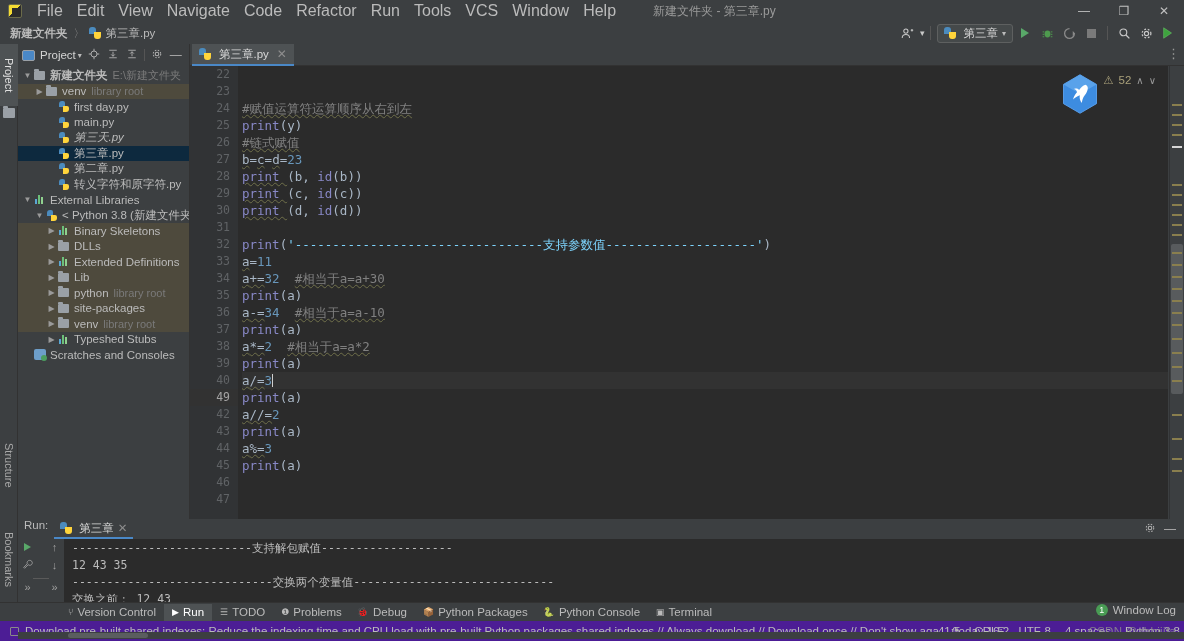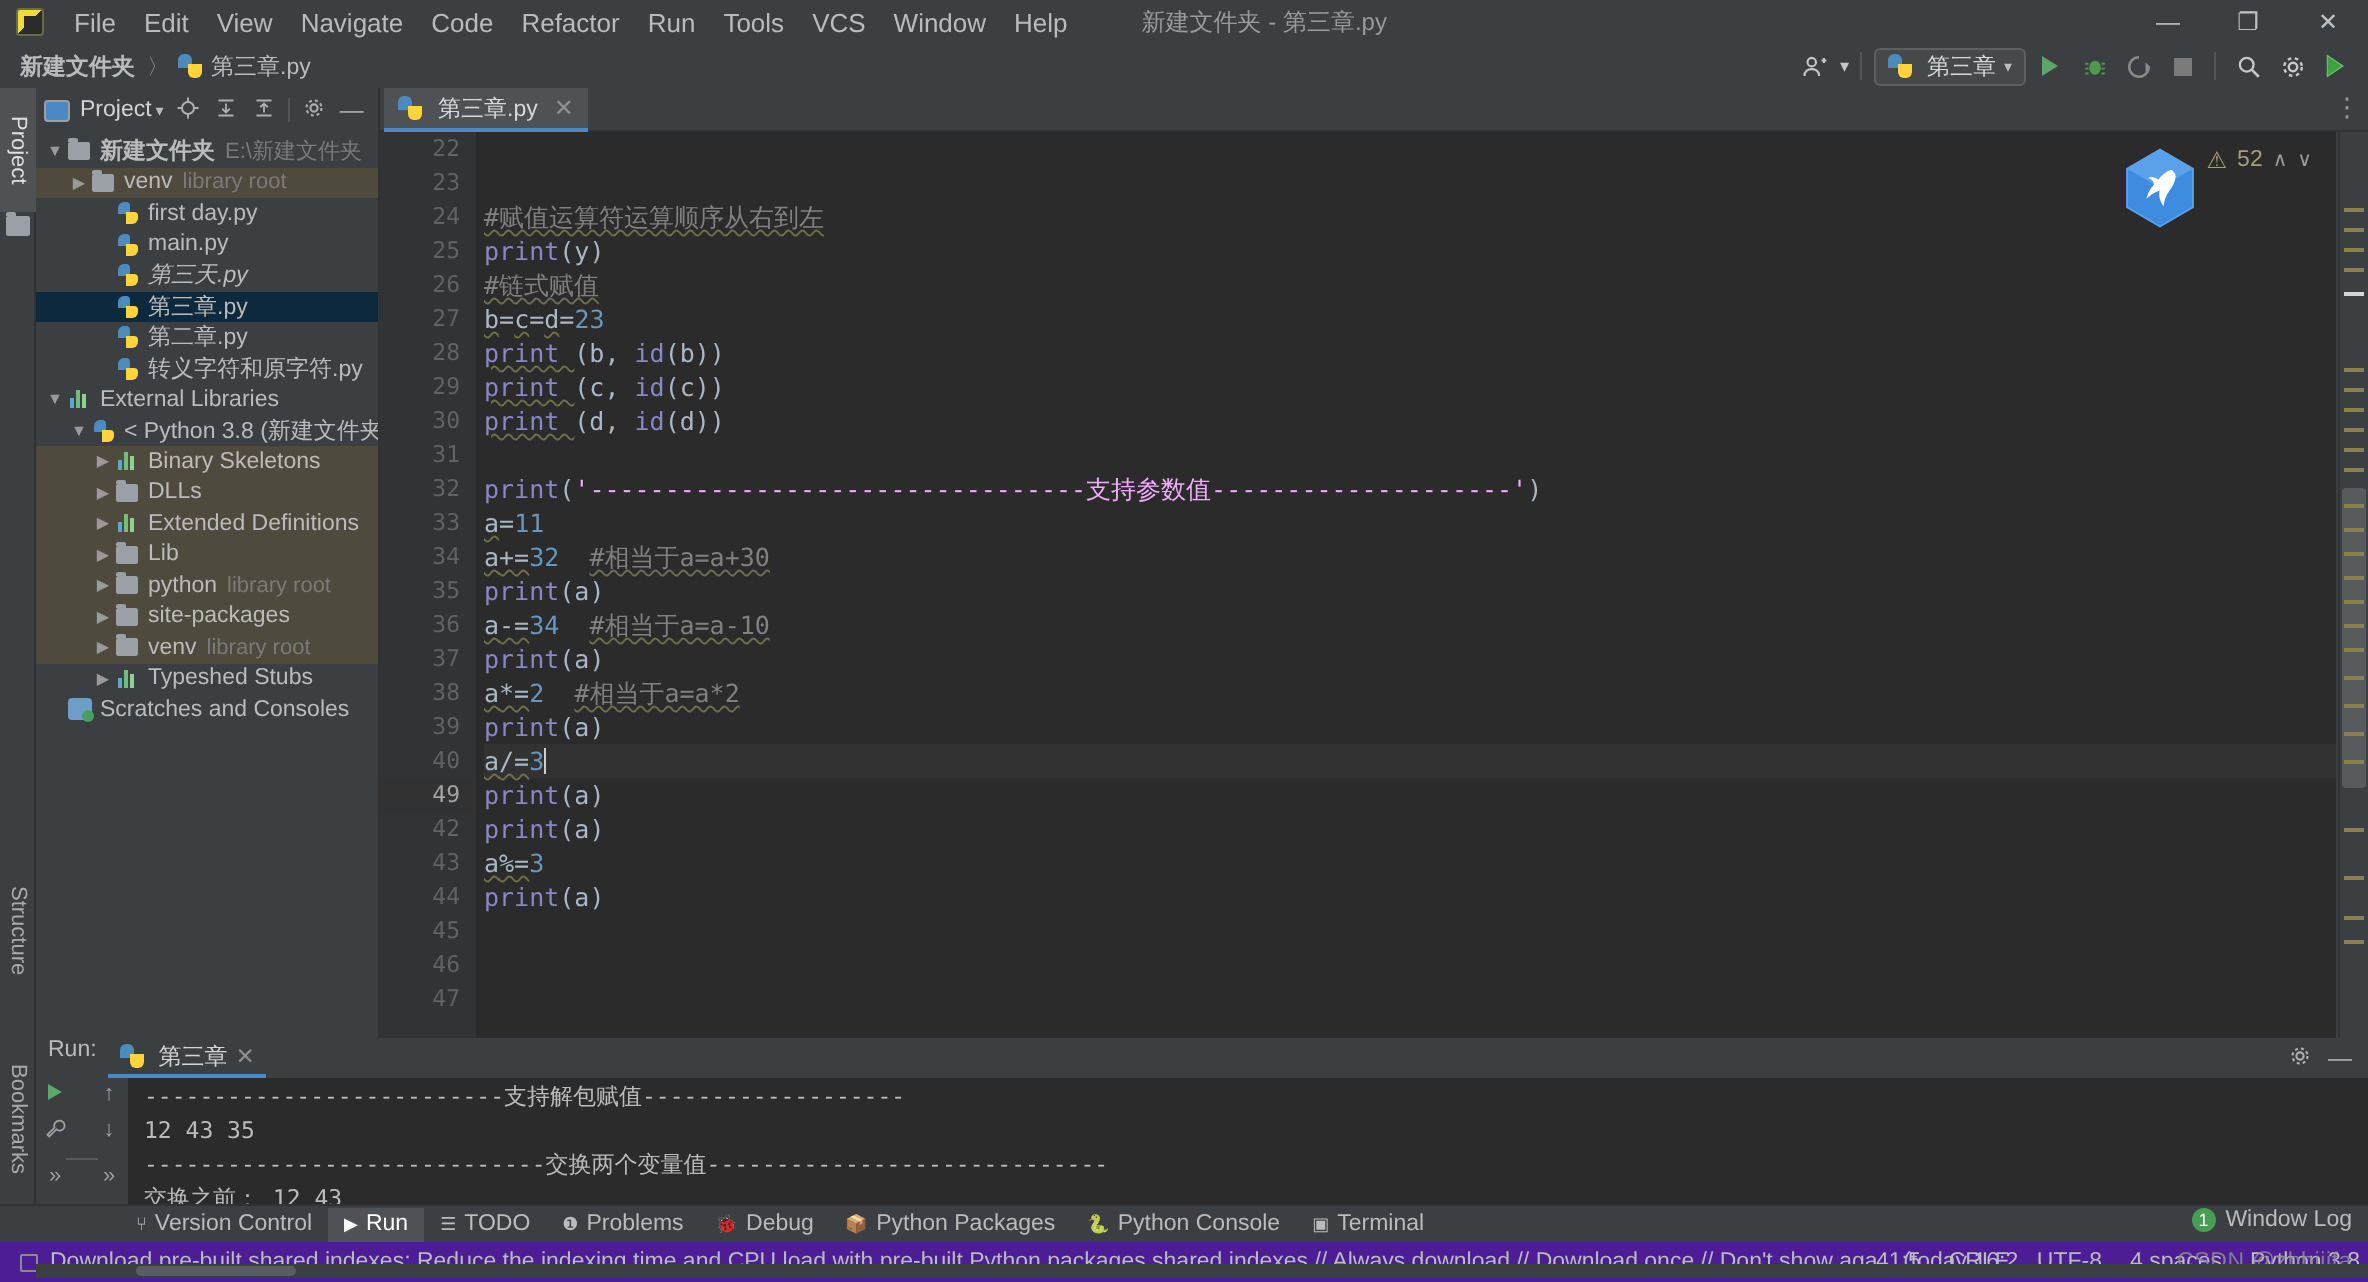--- a/index.html
+++ b/index.html
@@ -21,21 +21,21 @@
   .app-logo {
     width:14px; height:14px; margin-left:8px; margin-right:8px;
     background:linear-gradient(135deg,#f4db33 0%,#f4db33 50%,#2b2b2b 50%);
     border:1px solid #6b6b4a; border-radius:2px; position:relative;
   }
   .app-logo:after{
     content:""; position:absolute; left:3px; top:3px; width:6px; height:6px;
     background:#2b2b2b;
   }
   .menu-item {
-    padding:2px 7px; color:#bbbbbb; font-size:13px; cursor:default;
+    padding:2px 7px; color:#bbbbbb; font-size:16px; cursor:default;
     white-space:nowrap;
   }
   .win-title {
     margin-left:30px; color:#9a9a9a; font-size:12px; white-space:nowrap;
   }
   .win-ctrls { position:absolute; right:0; top:0; height:22px; display:flex; }
   .win-btn {
     width:40px; height:22px; display:flex; align-items:center; justify-content:center;
     color:#c0c0c0; font-size:12px;
   }
@@ -167,21 +167,21 @@
   .gnum.cur { color:#a4a3a3; background:#323232; }
   .code {
     position:absolute; left:48px; top:0; right:0; height:453px;
     font-family:"DejaVu Sans Mono", monospace; font-size:12.5px;
     padding-left:4px;
   }
   .cl { height:17px; line-height:17px; white-space:pre; }
   .cl.cur { background:#323232; }
   .var{ color:#a9b7c6; }
   .num{ color:#6897bb; }
-  .str{ color:#f0abfc; }
+  .str{ color:#7dd3fc; }
   .cmt{ color:#808080; }
   .op { color:#a9b7c6; }
   .fn { color:#8888c6; }
   .sq { text-decoration: underline; text-decoration-style: wavy; text-decoration-color:#6f6f4a; text-decoration-thickness:1px;}
   .caret{ display:inline-block;width:1px;height:13px;background:#cfcfcf;vertical-align:-2px;}
   .edge {
     position:absolute; left:978px; top:0; width:1px; height:453px; background:#3c3f41;
   }
   .code-right-pad{
     position:absolute; left:979px; top:0; width:165px; height:453px; background:#313335;
@@ -618,20 +618,21 @@
         <div class="cl"><span class="fn">print</span><span class="op">(</span><span class="str">'---------------------------------支持参数值--------------------'</span><span class="op">)</span></div>
         <div class="cl"><span class="var sq">a</span><span class="op">=</span><span class="num">11</span></div>
         <div class="cl"><span class="var sq">a</span><span class="op sq">+=</span><span class="num">32</span><span class="op">  </span><span class="cmt sq">#相当于a=a+30</span></div>
         <div class="cl"><span class="fn">print</span><span class="op">(a)</span></div>
         <div class="cl"><span class="var sq">a</span><span class="op sq">-=</span><span class="num">34</span><span class="op">  </span><span class="cmt sq">#相当于a=a-10</span></div>
         <div class="cl"><span class="fn">print</span><span class="op">(a)</span></div>
         <div class="cl"><span class="var sq">a</span><span class="op sq">*=</span><span class="num">2</span><span class="op">  </span><span class="cmt sq">#相当于a=a*2</span></div>
         <div class="cl"><span class="fn">print</span><span class="op">(a)</span></div>
         <div class="cl cur"><span class="var sq">a</span><span class="op sq">/=</span><span class="num">3</span><span class="caret"></span></div>
         <div class="cl"><span class="fn">print</span><span class="op">(a)</span></div>
+        <div class="cl"><span class="var sq">a</span><span class="op sq">//=</span><span class="num">2</span></div>
         <div class="cl"><span class="fn">print</span><span class="op">(a)</span></div>
         <div class="cl"><span class="var sq">a</span><span class="op sq">%=</span><span class="num">3</span></div>
         <div class="cl"><span class="fn">print</span><span class="op">(a)</span></div>
         <div class="cl"></div>
       </div>
     <div class="edge"></div>
 
     <div class="hb-badge">
       <svg width="44" height="44" viewBox="0 0 48 48">
         <polygon points="24,3 42,13.5 42,34.5 24,45 6,34.5 6,13.5" fill="#3d8ce0" stroke="#5aa0ee" stroke-width="1"></polygon>

